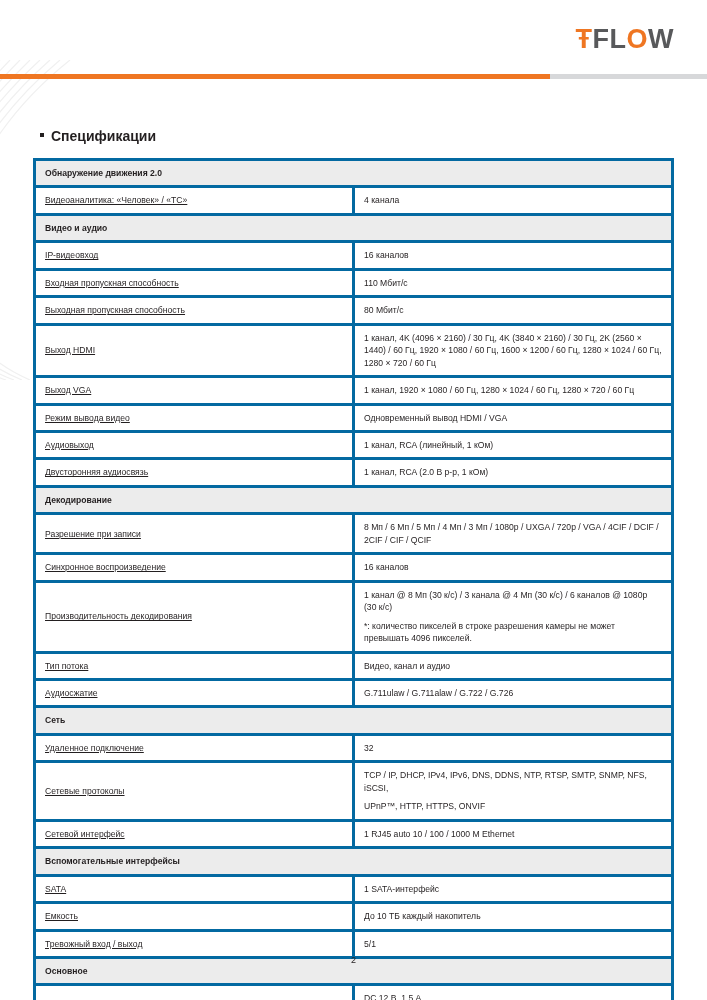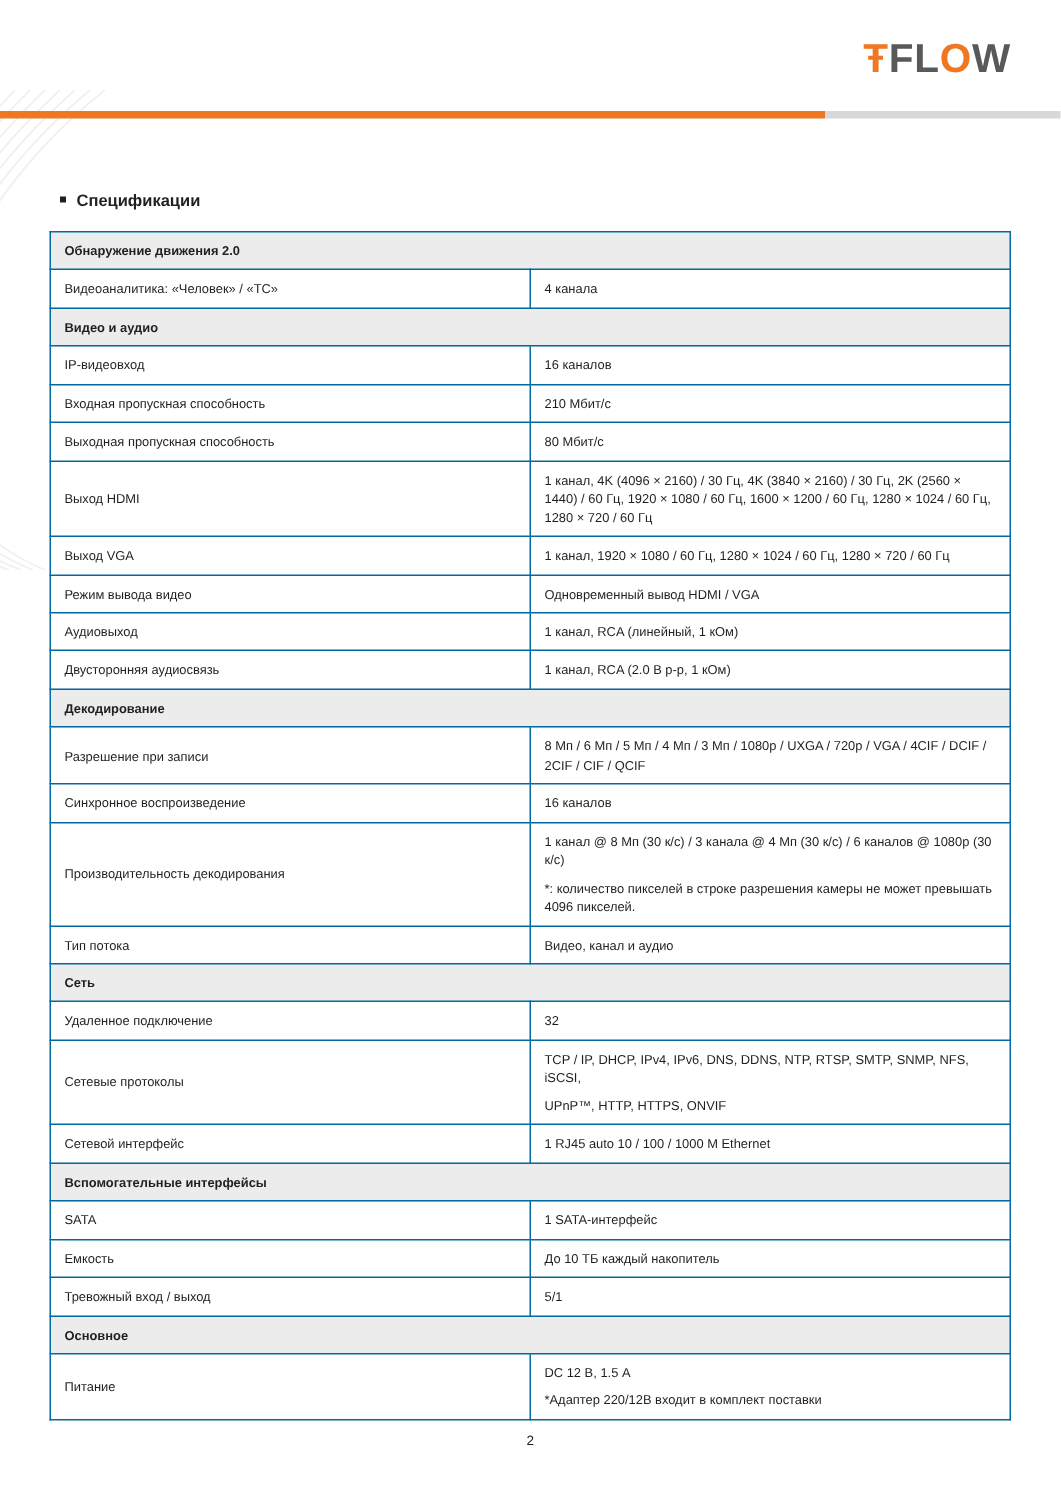--- a/index.html
+++ b/index.html
@@ -80,21 +80,21 @@
   
   .page {
     position: relative;
     z-index: 2;
     padding: 0 33px;
     box-sizing: border-box;
   }
 
   .section-title {
     margin: 28px 0 14px 7px;
-    font-size: 11px;
+    font-size: 14px;
     font-weight: bold;
     color: #231f20;
     display: flex;
     align-items: center;
     gap: 7px;
   }
   .section-title .bullet {
     display: inline-block;
     width: 4px;
     height: 4px;
@@ -103,27 +103,28 @@
   }
 
   table.spec {
     width: 100%;
     border-collapse: collapse;
     font-size: 8.6px;
     line-height: 1.45;
     table-layout: fixed;
   }
   table.spec td {
-    border: 1px solid #0369a1;
+    border: 3px solid #0369a1;
     padding: 6px 9px;
     vertical-align: middle;
     color: #231f20;
   }
   td.label {
     width: 186px;
+    text-decoration: underline;
   }
   tr.group td {
     background: #ececec;
     font-weight: bold;
     font-size: 8.6px;
     padding: 6px 9px;
   }
   td p {
     margin: 0;
   }
@@ -190,21 +191,21 @@
         </tr>
         <tr>
           <td class="label">IP-видеовход</td>
           <td class="value">
             <p>16 каналов</p>
           </td>
         </tr>
         <tr>
           <td class="label">Входная пропускная способность</td>
           <td class="value">
-            <p>210 Мбит/с</p>
+            <p>110 Мбит/с</p>
           </td>
         </tr>
         <tr>
           <td class="label">Выходная пропускная способность</td>
           <td class="value">
             <p>80 Мбит/с</p>
           </td>
         </tr>
         <tr>
           <td class="label">Выход HDMI</td>
@@ -255,20 +256,26 @@
           <td class="label">Производительность декодирования</td>
           <td class="value">
             <p>1 канал @ 8 Мп (30 к/с) / 3 канала @ 4 Мп (30 к/с) / 6 каналов @ 1080p (30 к/с)</p>
             <p>*: количество пикселей в строке разрешения камеры не может превышать 4096 пикселей.</p>
           </td>
         </tr>
         <tr>
           <td class="label">Тип потока</td>
           <td class="value">
             <p>Видео, канал и аудио</p>
+          </td>
+        </tr>
+        <tr>
+          <td class="label">Аудиосжатие</td>
+          <td class="value">
+            <p>G.711ulaw / G.711alaw / G.722 / G.726</p>
           </td>
         </tr>
         <tr class="group">
           <td colspan="2">Сеть</td>
         </tr>
         <tr>
           <td class="label">Удаленное подключение</td>
           <td class="value">
             <p>32</p>
           </td>

